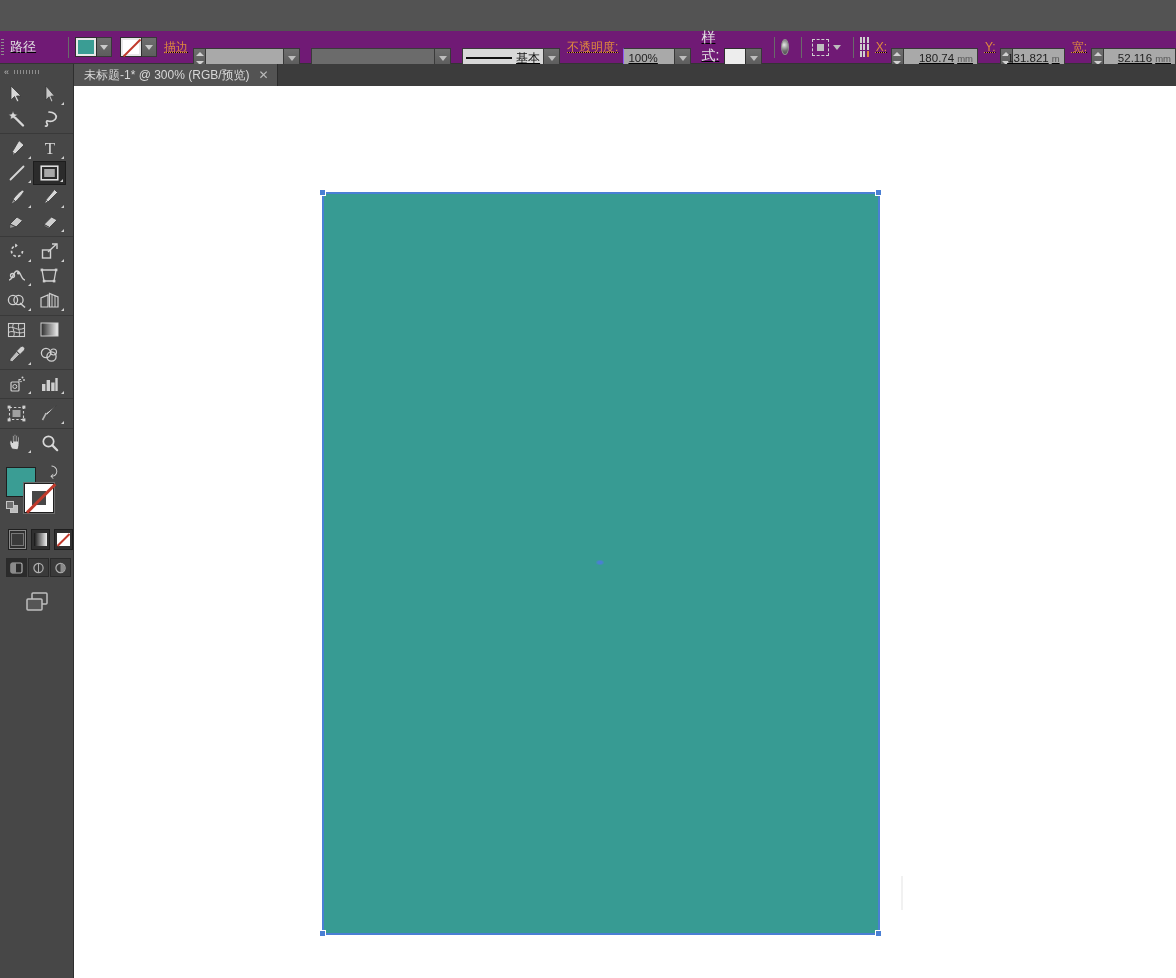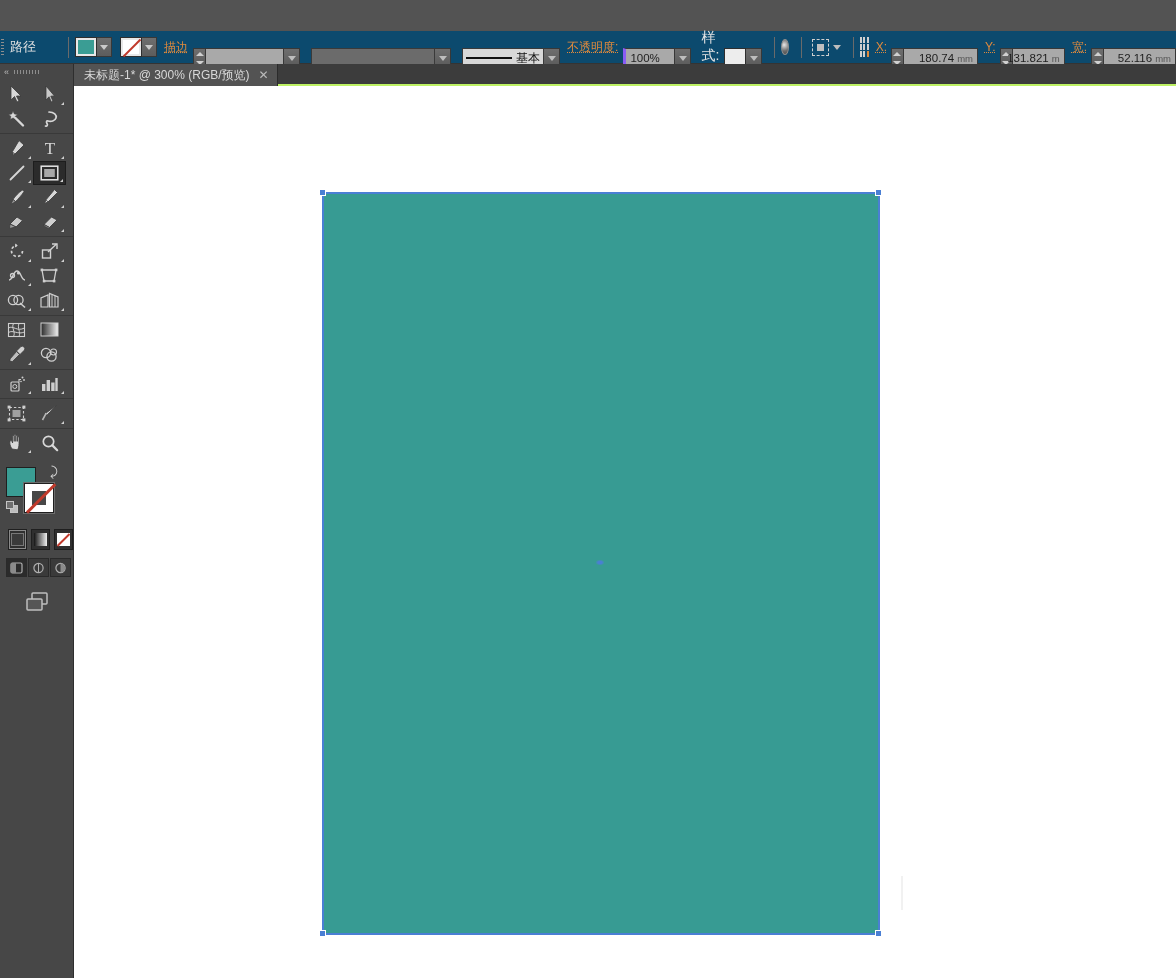--- a/index.html
+++ b/index.html
@@ -60,23 +60,23 @@
   }
   .caret-dn {
     width: 0; height: 0;
     border-left: 4px solid transparent; border-right: 4px solid transparent;
     border-top: 5px solid #bdbdbd;
   }
 
   
   #controlbar {
     position: absolute; left: 0; top: 31px; width: 1176px; height: 33px;
-    background: #0c4a6e;
+    background: #701a75;
     border-bottom: 1px solid #343434;
-    display: flex; align-items: center;
+    display: flex; align-items: center; text-decoration: underline;
   }
   #cb-grip {
     width: 10px; height: 33px;
     display:flex; align-items:center; justify-content:center;
   }
   #cb-grip i {
     display:block; width: 3px; height: 17px;
     background-image: repeating-linear-gradient(to bottom,#8d8d8d 0 1px,transparent 1px 3px);
   }
   #cb-type {
@@ -183,21 +183,21 @@
   #transform-grid span.hot { background: #e08a3c; }
   .axis-lbl {
     color: #e08a3c; font-size: 12px; margin: 0 4px 0 7px;
     text-decoration: underline; text-decoration-style: dotted;
   }
 
   
   #tabbar {
     position: absolute; left: 0; top: 64px; width: 1176px; height: 25px;
     background: #3c3c3c;
-    border-bottom: 5px solid #bef264;
+    border-bottom: 1px solid #bef264;
   }
   #doc-tab {
     position: absolute; left: 74px; top: 0; height: 22px;
     background: #535353;
     border-right: 1px solid #2b2b2b;
     display: flex; align-items: center; gap: 9px;
     padding: 0 8px 0 10px;
   }
   #doc-tab-title { color: #d8d8d8; font-size: 12px; white-space: nowrap; }
   #doc-tab-close { color: #bcbcbc; font-size: 12px; line-height: 1; }
@@ -402,21 +402,21 @@
         <div id="stroke-style-line"></div>
         <div id="stroke-style-text">基本</div>
       </div>
       <div class="drop">
           <span class="caret-dn"></span>
         </div>
     </div>
 
     <div class="cb-label">不透明度:</div>
     <div class="combo">
-      <div class="field" style="width:52px;border-left:3px solid #8b5cf6;">100%</div>
+      <div class="field" style="width:52px;border-left:1px solid #8b5cf6;">100%</div>
       <div class="drop">
           <span class="caret-dn"></span>
         </div>
     </div>
 
     <div style="color:#e2e2e2;font-size:14px;margin:0 5px 0 10px;">样式:</div>
     <div class="combo">
       <div id="styles-swatch" style="background: rgb(237, 237, 237);"></div>
       <div class="drop">
           <span class="caret-dn"></span>

